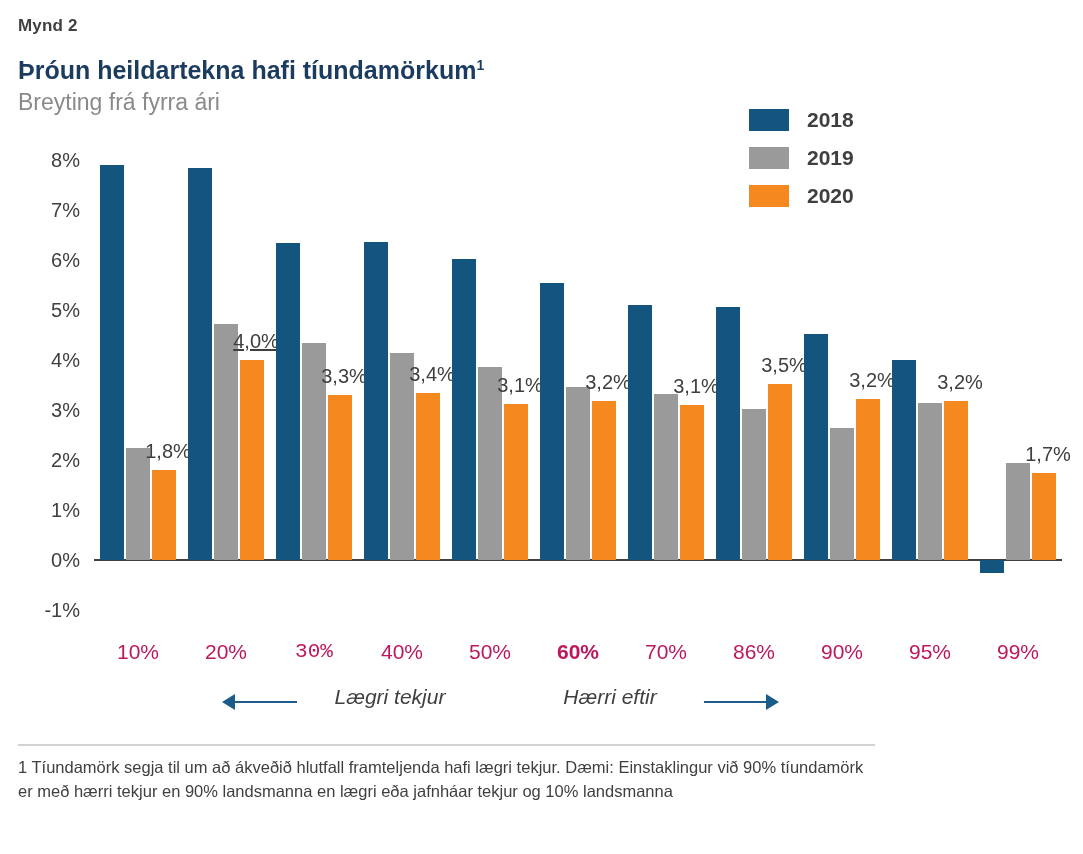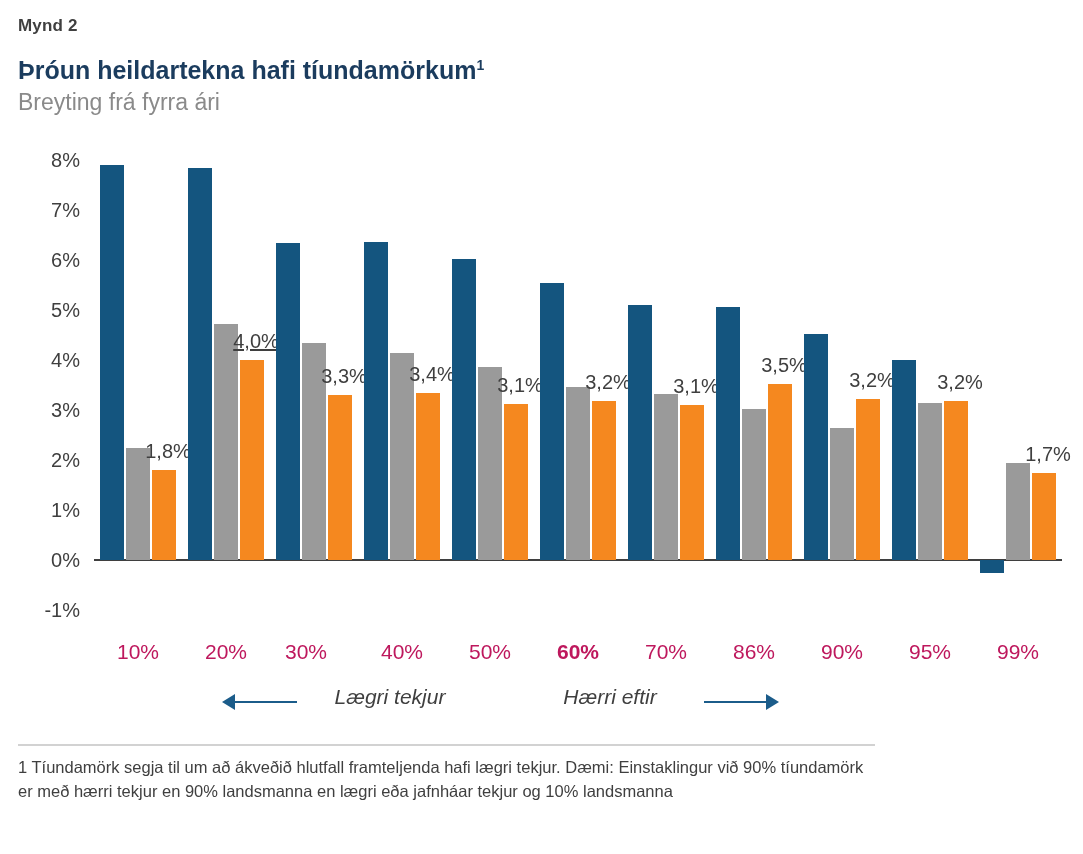--- a/index.html
+++ b/index.html
@@ -214,20 +214,34 @@
 
 <div class="page">
 
   <div class="fig-label">Mynd 2</div>
 
   <div class="titles">
     <div class="chart-title"><span>Þróun heildartekna hafi tíundamörkum</span><sup>1</sup></div>
     <div class="chart-subtitle">Breyting frá fyrra ári</div>
   </div>
 
+  <div class="legend" id="legend">
+      <div class="legend-item">
+        <span class="legend-swatch" style="background: rgb(20, 85, 127);"></span>
+        <span class="legend-label">2018</span>
+      </div>
+      <div class="legend-item">
+        <span class="legend-swatch" style="background: rgb(154, 154, 154);"></span>
+        <span class="legend-label">2019</span>
+      </div>
+      <div class="legend-item">
+        <span class="legend-swatch" style="background: rgb(245, 136, 31);"></span>
+        <span class="legend-label">2020</span>
+      </div>
+    </div>
 
   <div class="plot-wrap">
     <div class="y-axis" id="y-axis">
         <div class="y-tick" style="top: 0px;">8%</div>
         <div class="y-tick" style="top: 50px;">7%</div>
         <div class="y-tick" style="top: 100px;">6%</div>
         <div class="y-tick" style="top: 150px;">5%</div>
         <div class="y-tick" style="top: 200px;">4%</div>
         <div class="y-tick" style="top: 250px;">3%</div>
         <div class="y-tick" style="top: 300px;">2%</div>
@@ -302,21 +316,21 @@
           <div class="bar" style="width: 24px; left: 32px; background: rgb(154, 154, 154); bottom: 50px; height: 97.5px;"></div>
           <div class="bar" style="width: 24px; left: 58px; background: rgb(245, 136, 31); bottom: 50px; height: 87.5px;"></div>
           <div class="dlabel" style="left: 74px; top: 282.5px;">1,7%</div>
         </div>
       </div>
   </div>
 
   <div class="x-axis" id="x-axis">
       <div class="x-tick" style="left: 44px;">10%</div>
       <div class="x-tick" style="left: 132px;">20%</div>
-      <div class="x-tick" style="left: 212px;">30%</div>
+      <div class="x-tick" style="left: 220px; font-family: Liberation Mono, monospace;">30%</div>
       <div class="x-tick" style="left: 308px;">40%</div>
       <div class="x-tick" style="left: 396px;">50%</div>
       <div class="x-tick" style="left: 484px; font-weight: bold;">60%</div>
       <div class="x-tick" style="left: 572px;">70%</div>
       <div class="x-tick" style="left: 660px;">86%</div>
       <div class="x-tick" style="left: 748px;">90%</div>
       <div class="x-tick" style="left: 836px;">95%</div>
       <div class="x-tick" style="left: 924px;">99%</div>
     </div>
 

